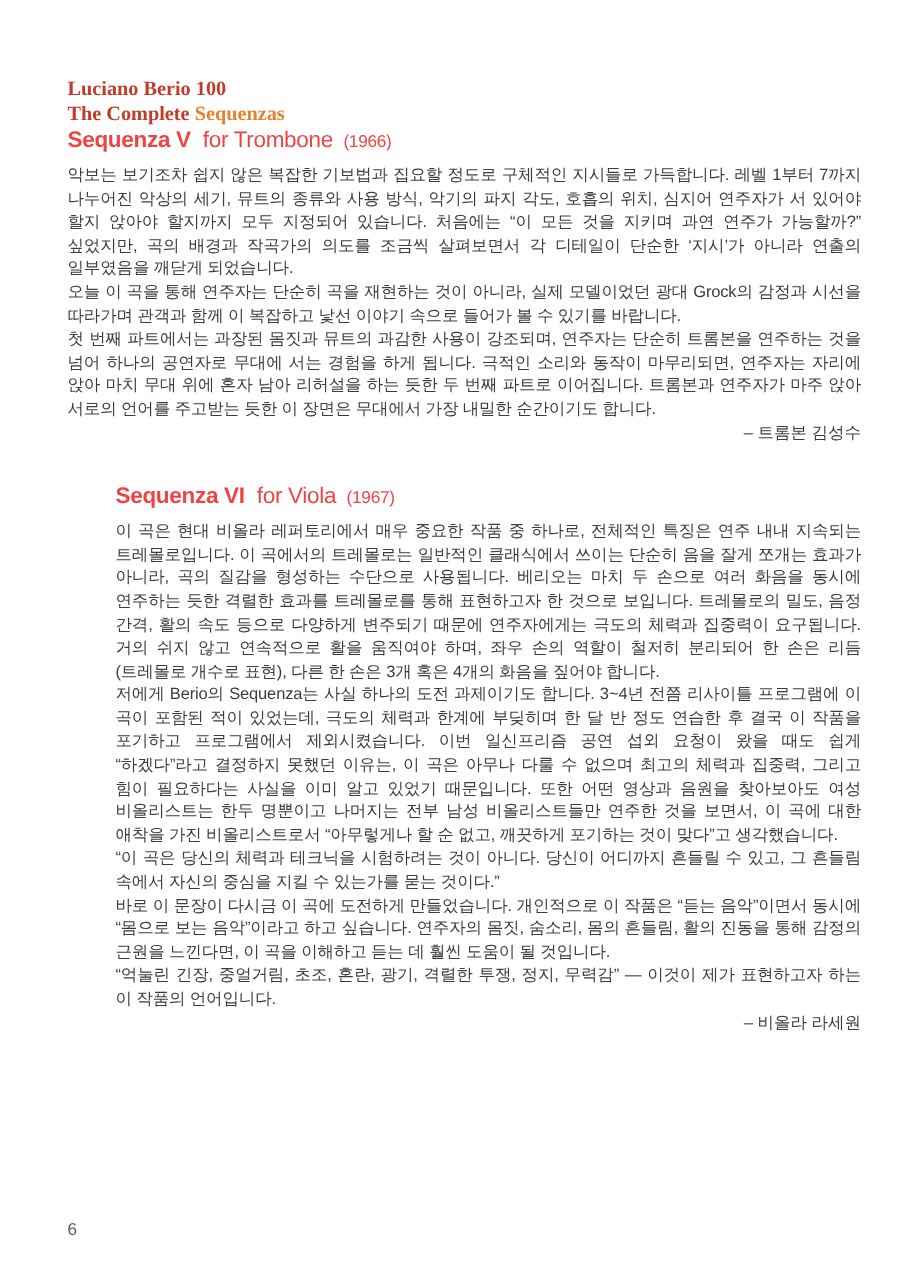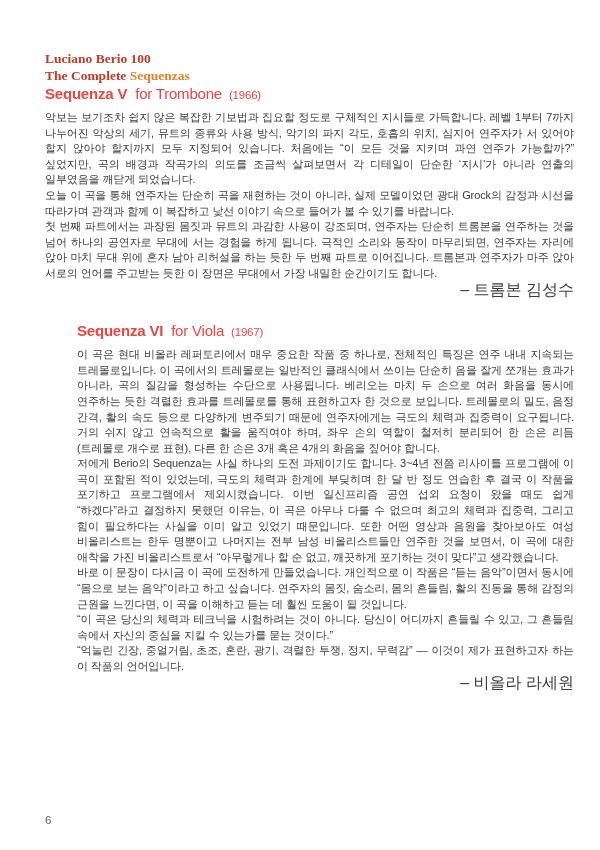--- a/index.html
+++ b/index.html
@@ -44,21 +44,21 @@
     margin: 0;
     font-size: 11px;
     line-height: 15.6px;
     color: #3c3c3c;
     text-align: justify;
     word-break: keep-all;
     letter-spacing: -0.1px;
   }
   p.signature {
     margin: 0;
-    font-size: 16px;
+    font-size: 11px;
     line-height: 15.6px;
     color: #3c3c3c;
     text-align: right;
   }
   .page-number {
     position: absolute;
     left: 45px;
     bottom: 24px;
     font-size: 11.5px;
     color: #5f5f5f;
@@ -91,22 +91,22 @@
     </section>
 
     <section class="piece">
       <h2 class="section-heading">
         <span class="h-title">Sequenza VI</span>
         <span class="h-sub">for Viola</span>
         <span class="h-year">(1967)</span>
       </h2>
       <p class="body-par">이 곡은 현대 비올라 레퍼토리에서 매우 중요한 작품 중 하나로, 전체적인 특징은 연주 내내 지속되는 트레몰로입니다. 이 곡에서의 트레몰로는 일반적인 클래식에서 쓰이는 단순히 음을 잘게 쪼개는 효과가 아니라, 곡의 질감을 형성하는 수단으로 사용됩니다. 베리오는 마치 두 손으로 여러 화음을 동시에 연주하는 듯한 격렬한 효과를 트레몰로를 통해 표현하고자 한 것으로 보입니다. 트레몰로의 밀도, 음정 간격, 활의 속도 등으로 다양하게 변주되기 때문에 연주자에게는 극도의 체력과 집중력이 요구됩니다. 거의 쉬지 않고 연속적으로 활을 움직여야 하며, 좌우 손의 역할이 철저히 분리되어 한 손은 리듬(트레몰로 개수로 표현), 다른 한 손은 3개 혹은 4개의 화음을 짚어야 합니다.</p>
       <p class="body-par">저에게 Berio의 Sequenza는 사실 하나의 도전 과제이기도 합니다. 3~4년 전쯤 리사이틀 프로그램에 이 곡이 포함된 적이 있었는데, 극도의 체력과 한계에 부딪히며 한 달 반 정도 연습한 후 결국 이 작품을 포기하고 프로그램에서 제외시켰습니다. 이번 일신프리즘 공연 섭외 요청이 왔을 때도 쉽게 “하겠다”라고 결정하지 못했던 이유는, 이 곡은 아무나 다룰 수 없으며 최고의 체력과 집중력, 그리고 힘이 필요하다는 사실을 이미 알고 있었기 때문입니다. 또한 어떤 영상과 음원을 찾아보아도 여성 비올리스트는 한두 명뿐이고 나머지는 전부 남성 비올리스트들만 연주한 것을 보면서, 이 곡에 대한 애착을 가진 비올리스트로서 “아무렇게나 할 순 없고, 깨끗하게 포기하는 것이 맞다”고 생각했습니다.</p>
+      <p class="body-par">“이 곡은 당신의 체력과 테크닉을 시험하려는 것이 아니다. 당신이 어디까지 흔들릴 수 있고, 그 흔들림 속에서 자신의 중심을 지킬 수 있는가를 묻는 것이다.”</p>
       <p class="body-par">바로 이 문장이 다시금 이 곡에 도전하게 만들었습니다. 개인적으로 이 작품은 “듣는 음악”이면서 동시에 “몸으로 보는 음악”이라고 하고 싶습니다. 연주자의 몸짓, 숨소리, 몸의 흔들림, 활의 진동을 통해 감정의 근원을 느낀다면, 이 곡을 이해하고 듣는 데 훨씬 도움이 될 것입니다.</p>
-      <p class="body-par">“이 곡은 당신의 체력과 테크닉을 시험하려는 것이 아니다. 당신이 어디까지 흔들릴 수 있고, 그 흔들림 속에서 자신의 중심을 지킬 수 있는가를 묻는 것이다.”</p>
       <p class="body-par">“억눌린 긴장, 중얼거림, 초조, 혼란, 광기, 격렬한 투쟁, 정지, 무력감” — 이것이 제가 표현하고자 하는 이 작품의 언어입니다.</p>
       <p class="signature">– 비올라 라세원</p>
     </section>
 
   </div>
 
   <div class="page-number">6</div>
 </div>
 
 </body></html>

